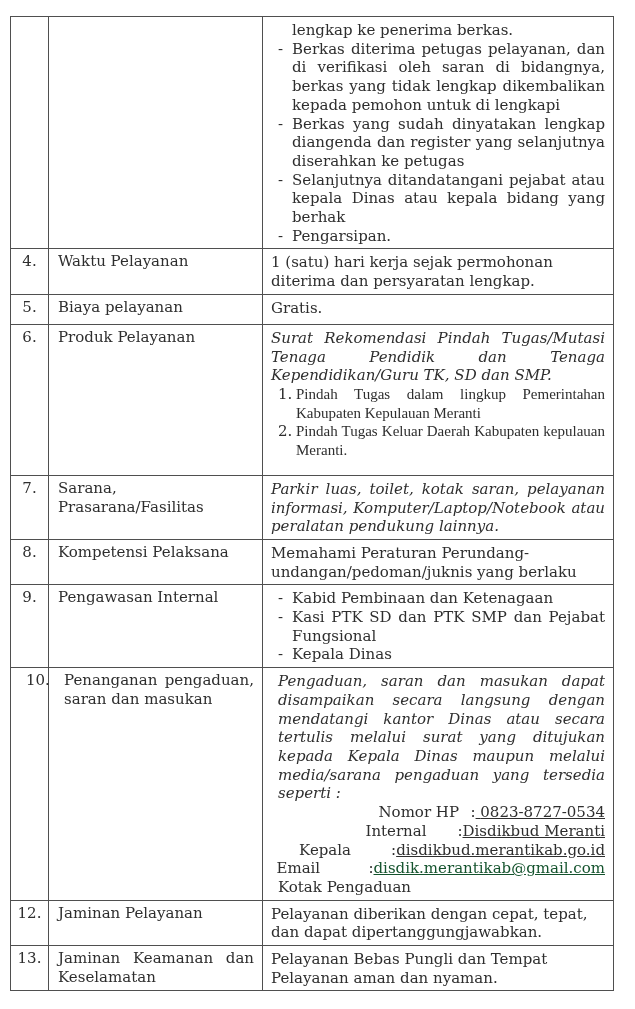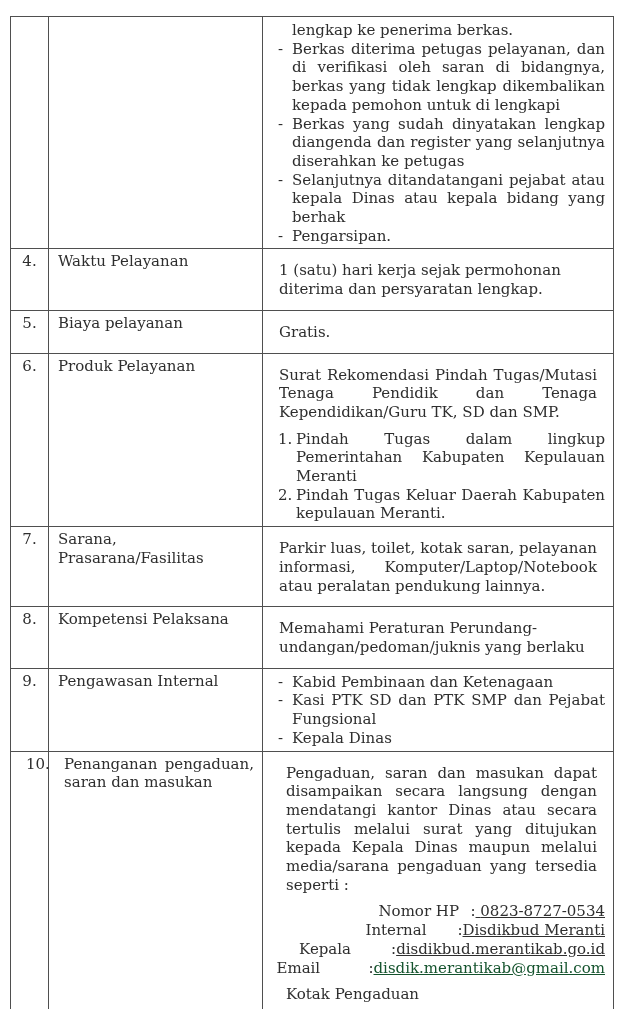--- a/index.html
+++ b/index.html
@@ -39,33 +39,33 @@
   tbody tr:nth-child(3) td { height: 30px; }
   tbody tr:nth-child(4) td { height: 151px; }
   tbody tr:nth-child(5) td { height: 59px; }
   tbody tr:nth-child(6) td { height: 40px; }
   tbody tr:nth-child(7) td { height: 78px; }
   tbody tr:nth-child(8) td { height: 220px; padding-left: 15px; }
   tbody tr:nth-child(9) td { height: 28px; }
   tbody tr:nth-child(10) td { height: 45px; }
   tbody tr:nth-child(11) td { height: 41px; }
 
-  p.blk { margin: 8px; }
-  p.blk.justify { text-align: justify; }
+  p.blk { margin: 0; }
+  p.blk.justify { text-align: justify; font-style: italic; }
   p.blk.pre { white-space: pre-line; }
   .cont-line { padding-left: 21px; }
 
   .dash-item { display: flex; padding-left: 7px; }
   .dash-item .dmark { flex: 0 0 14px; }
   .dash-item .dtext { flex: 1 1 auto; }
   .justify-items .dtext { text-align: justify; }
 
   .num-item { display: flex; padding-left: 7px; }
   .num-item .nmark { flex: 0 0 18px; }
-  .num-item .ntext { flex: 1 1 auto; }
+  .num-item .ntext { flex: 1 1 auto; font-family: Liberation Serif, serif; }
   .justify-items .ntext { text-align: justify; }
 
   .contact-line { display: flex; justify-content: flex-end; }
   .contact-line .clabel { flex: 0 0 92px; }
   .contact-line .ccolon { flex: 0 0 auto; }
   .contact-line .cval { white-space: pre-wrap; text-decoration: underline; }
   a.email-link {
     color: #14532d;
     text-decoration: underline;
     cursor: pointer;
@@ -198,20 +198,28 @@
               <div class="contact-line">
                 <span class="clabel">Email</span>
                 <span class="ccolon">: </span>
                 <a class="email-link cval" href="#">disdik.merantikab@gmail.com</a>
               </div>
             </div>
             <p class="blk">Kotak Pengaduan</p>
           </td>
         </tr>
         <tr class="svc-row">
+          <td class="c-no">12.</td>
+          <td class="c-label">Jaminan Pelayanan</td>
+          <td class="c-content">
+            <p class="blk pre">Pelayanan diberikan dengan cepat, tepat,
+dan dapat dipertanggungjawabkan.</p>
+          </td>
+        </tr>
+        <tr class="svc-row">
           <td class="c-no">13.</td>
           <td class="c-label justify">Jaminan Keamanan dan Keselamatan</td>
           <td class="c-content">
             <p class="blk pre">Pelayanan Bebas Pungli dan Tempat
 Pelayanan aman dan nyaman.</p>
           </td>
         </tr>
       </tbody>
   </table>
 </div>

